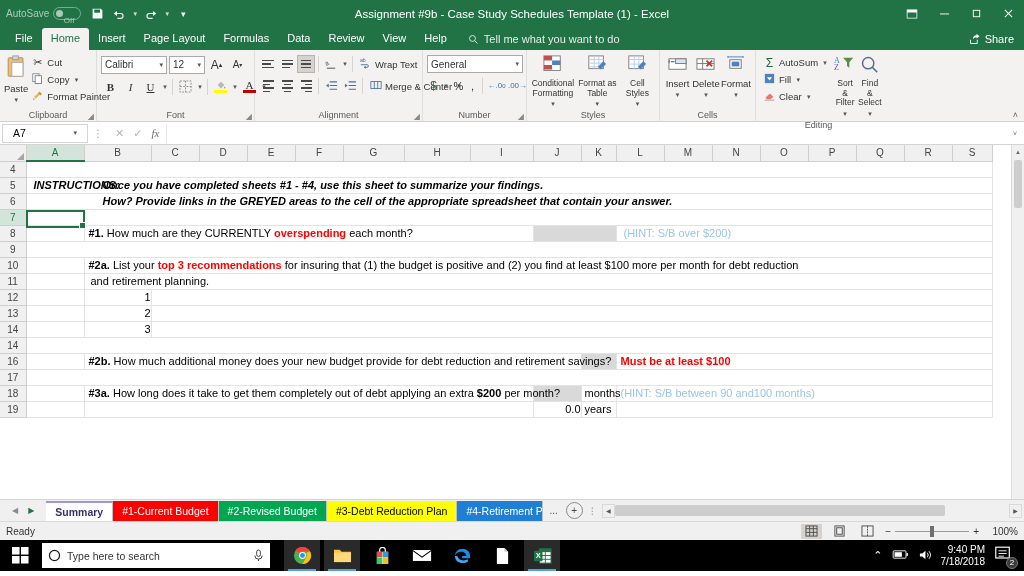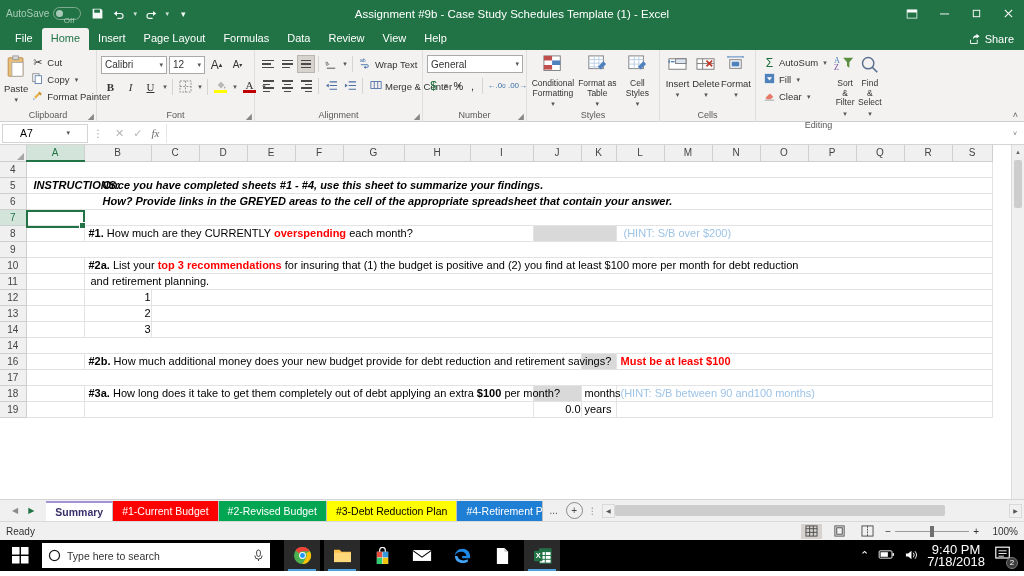--- a/index.html
+++ b/index.html
@@ -135,21 +135,21 @@
   .num-row2 { display: flex; align-items: center; gap: 2px; margin-top: 3px; }
 
   
   .formula-bar {
     height: 23px; background: #fff; display: flex; align-items: center;
     border-bottom: 1px solid #d4d4d4; padding: 0 2px;
   }
   .namebox {
     width: 86px; height: 19px; border: 1px solid #d4d4d4; background: #fff;
     display: flex; align-items: center; justify-content: space-between;
-    font-size: 10.5px; padding: 0 17px; color: #000;
+    font-size: 10.5px; padding: 0 10px; color: #000;
   }
   .fb-dots { color: #9a9a9a; font-size: 10px; padding: 0 5px; }
   .fb-icons { display: flex; align-items: center; gap: 9px; padding: 0 7px; }
   .fb-ic { font-size: 11px; color: #b5b5b5; }
   .fb-ic.fx { font-style: italic; font-family: "Liberation Serif", serif; color: #6f6f6f; }
   .fb-input {
     flex: 1; height: 19px; border-left: 1px solid #e6e6e6;
     font-size: 11px; padding-left: 6px; display: flex; align-items: center;
   }
   .fb-expand { width: 14px; text-align: center; font-size: 7px; color: #6f6f6f; }
@@ -298,21 +298,21 @@
   .tb-ic.active::after {
     content: ""; position: absolute; bottom: 0; left: 4px; right: 4px;
     height: 2px; background: #4da3e0;
   }
   .tray {
     margin-left: auto; display: flex; align-items: center; gap: 9px;
     padding-right: 8px; color: #fff;
   }
   .tray-ic { font-size: 11px; color: #fff; }
   .clock {
-    font-size: 13px; color: #fff; text-align: center; line-height: 12px;
+    font-size: 10px; color: #fff; text-align: right; line-height: 12px;
   }
   .notif { position: relative; width: 22px; height: 22px; }
   .notif-badge {
     position: absolute; right: -2px; bottom: -2px;
     background: #3b3b3b; color: #fff; border-radius: 50%;
     width: 12px; height: 12px; font-size: 8px;
     display: flex; align-items: center; justify-content: center;
     border: 1px solid #777;
   }
 </style>
@@ -379,20 +379,27 @@
   <div class="ribbon-tabs">
     <div class="rtab">File</div>
     <div class="rtab active">Home</div>
     <div class="rtab">Insert</div>
     <div class="rtab">Page Layout</div>
     <div class="rtab">Formulas</div>
     <div class="rtab">Data</div>
     <div class="rtab">Review</div>
     <div class="rtab">View</div>
     <div class="rtab">Help</div>
+    <div class="tellme">
+      <svg width="11" height="11" viewBox="0 0 16 16">
+          <circle cx="6.5" cy="6.5" r="4.3" fill="none" stroke="#e4eee9" stroke-width="1.3"></circle>
+          <path stroke="#e4eee9" stroke-width="1.3" d="M9.8 9.8L14 14"></path>
+        </svg>
+      <span>Tell me what you want to do</span>
+    </div>
     <div class="share-wrap">
       <svg width="12" height="12" viewBox="0 0 16 16">
           <path fill="none" stroke="#fff" stroke-width="1.2" d="M2 9v5h9V9"></path>
           <path fill="#fff" d="M10 1l4 3.2-4 3.2V5.6C7.5 5.6 6 6.6 5.2 8.4 5.2 4.6 7 3.2 10 3.1z"></path>
         </svg>
       <span>Share</span>
     </div>
   </div>
 
   <div class="ribbon">
@@ -900,21 +907,21 @@
         <td class="cell" colspan="19"></td>
       </tr>
 
       <tr>
         <td class="rowhead">18</td>
         <td class="cell"></td>
         <td class="cell ov" colspan="8">
           <span class="ovtext" style="left:4px">
             <b>#3a.</b>
             <span>How long does it take to get them completely out of debt applying an extra</span>
-            <b>$100</b>
+            <b>$200</b>
             <span>per month?</span>
           </span>
         </td>
         <td class="cell grey"></td>
         <td class="cell ov">
           <span class="ovtext" style="left:3px">months</span>
         </td>
         <td class="cell ov" colspan="8">
           <span class="ovtext hint" style="left:4px">(HINT: S/B between 90 and100 months)</span>
         </td>

